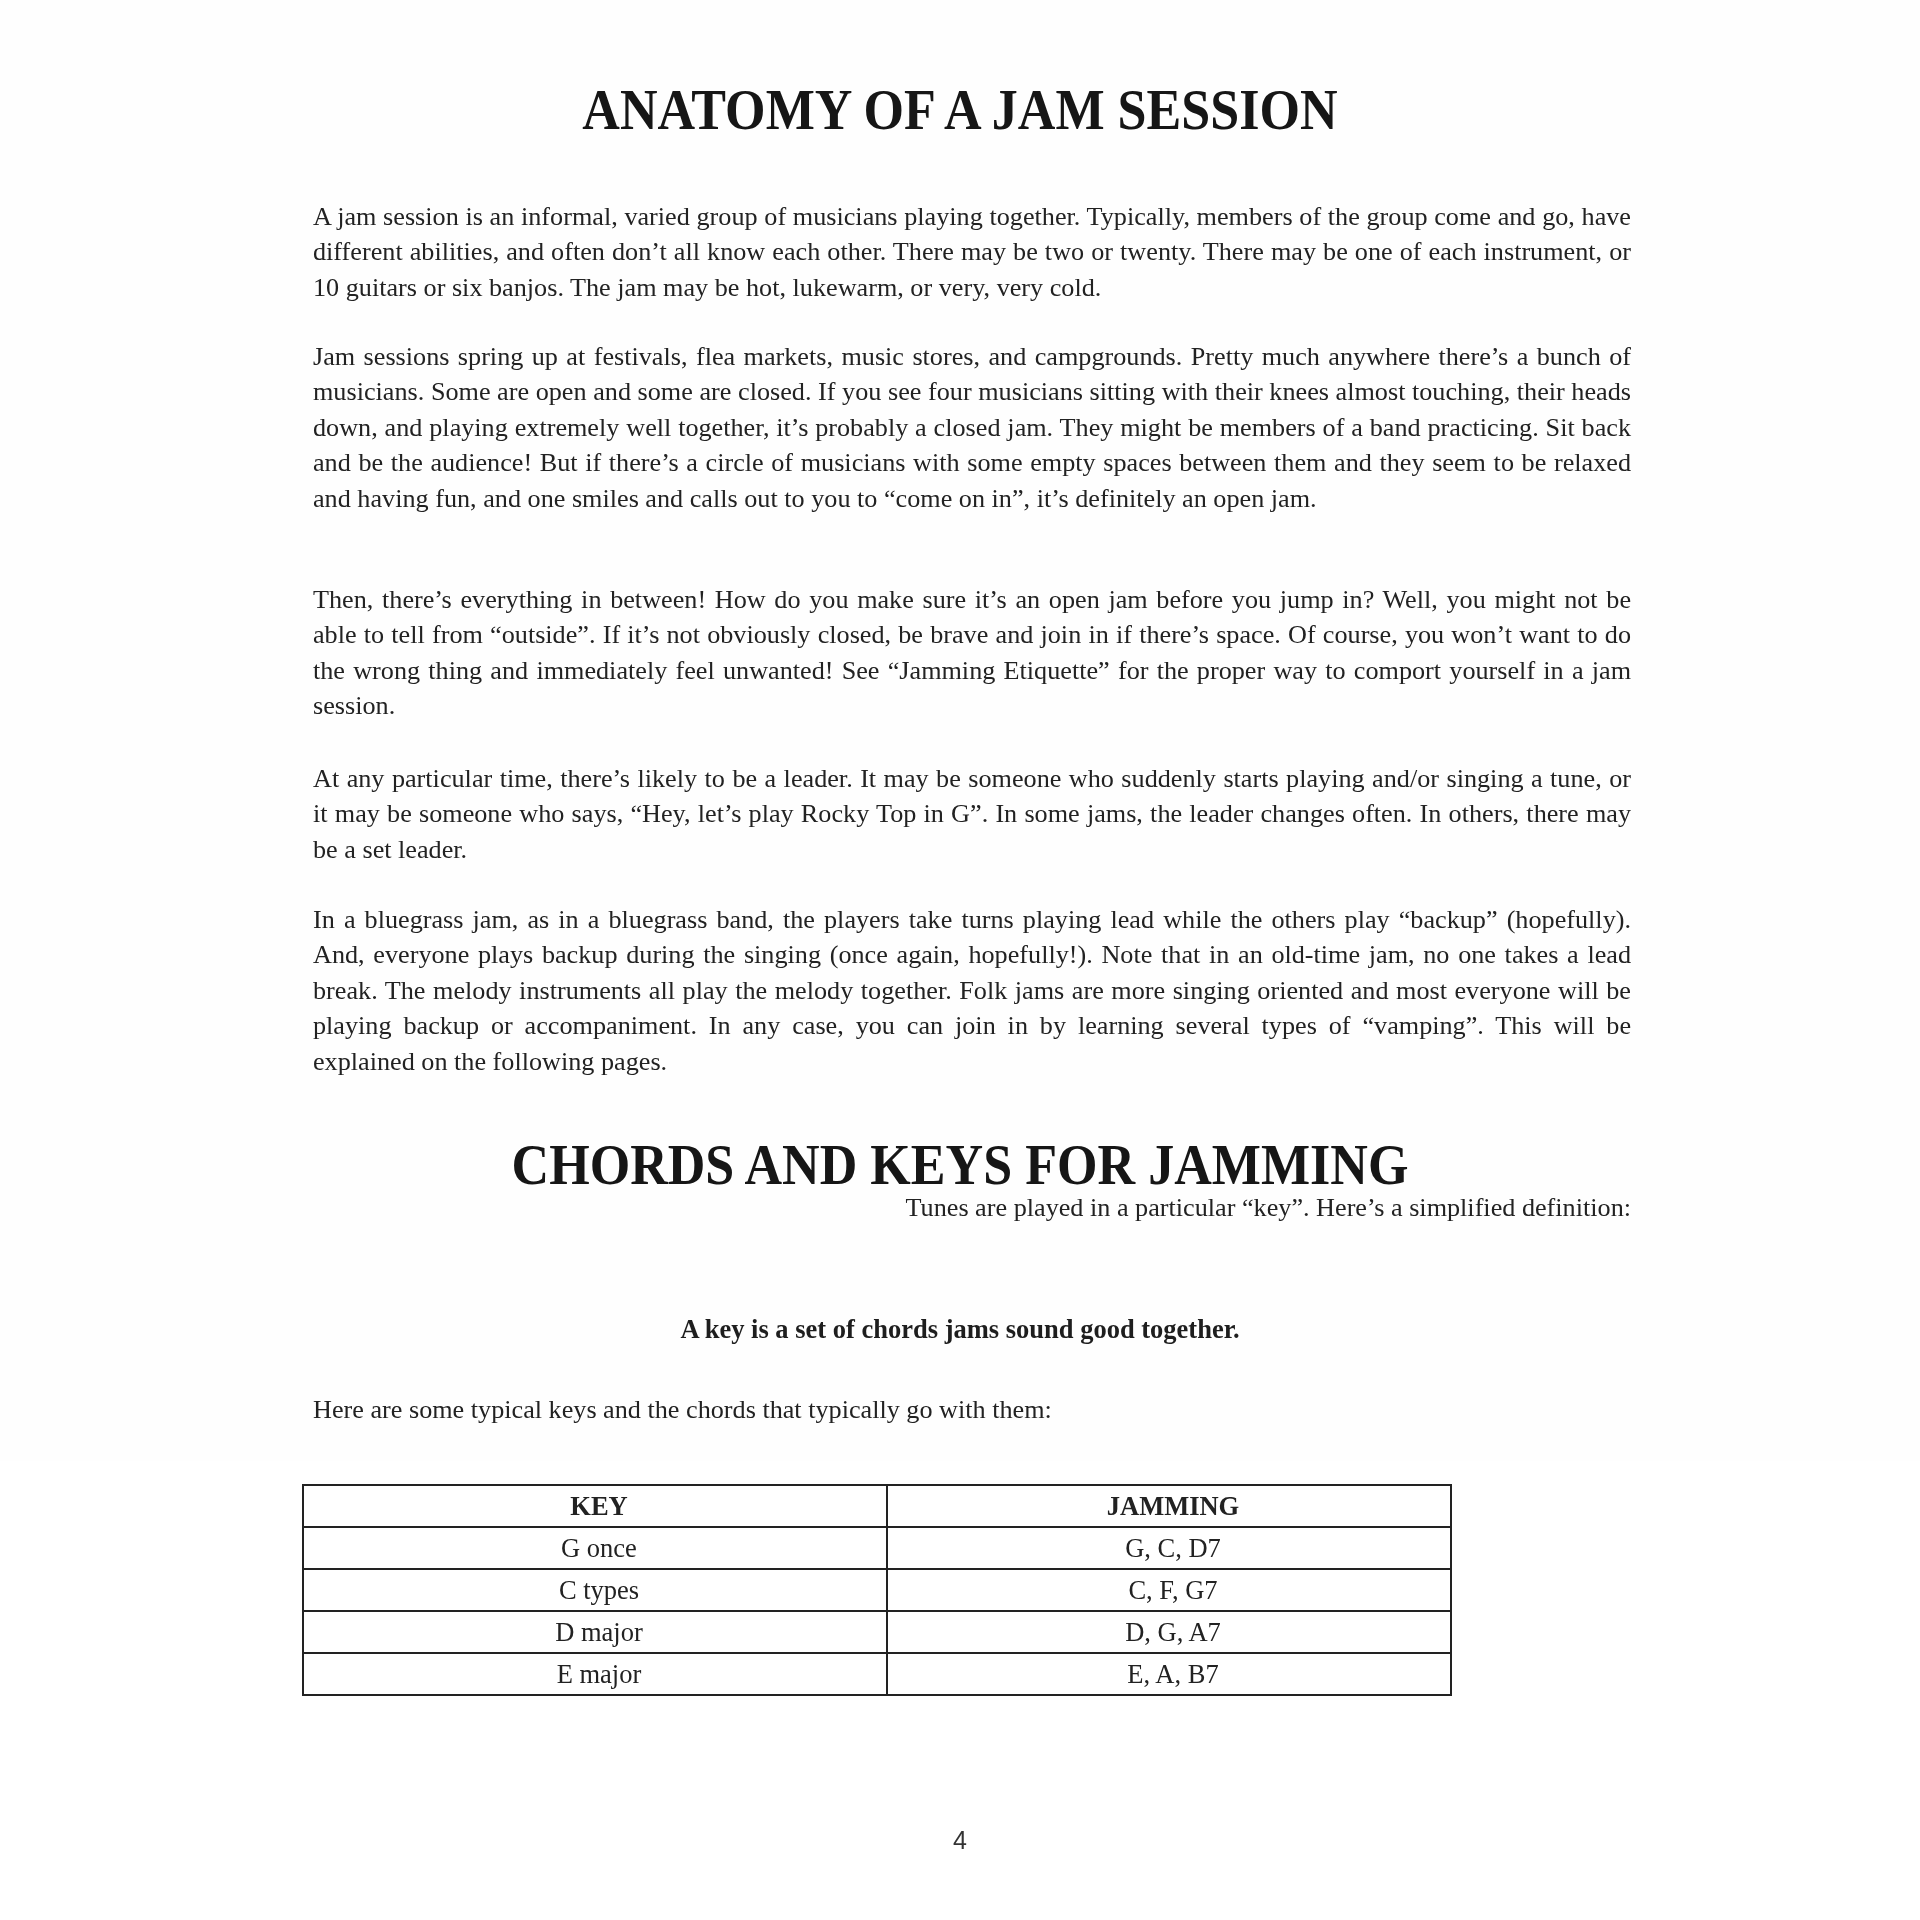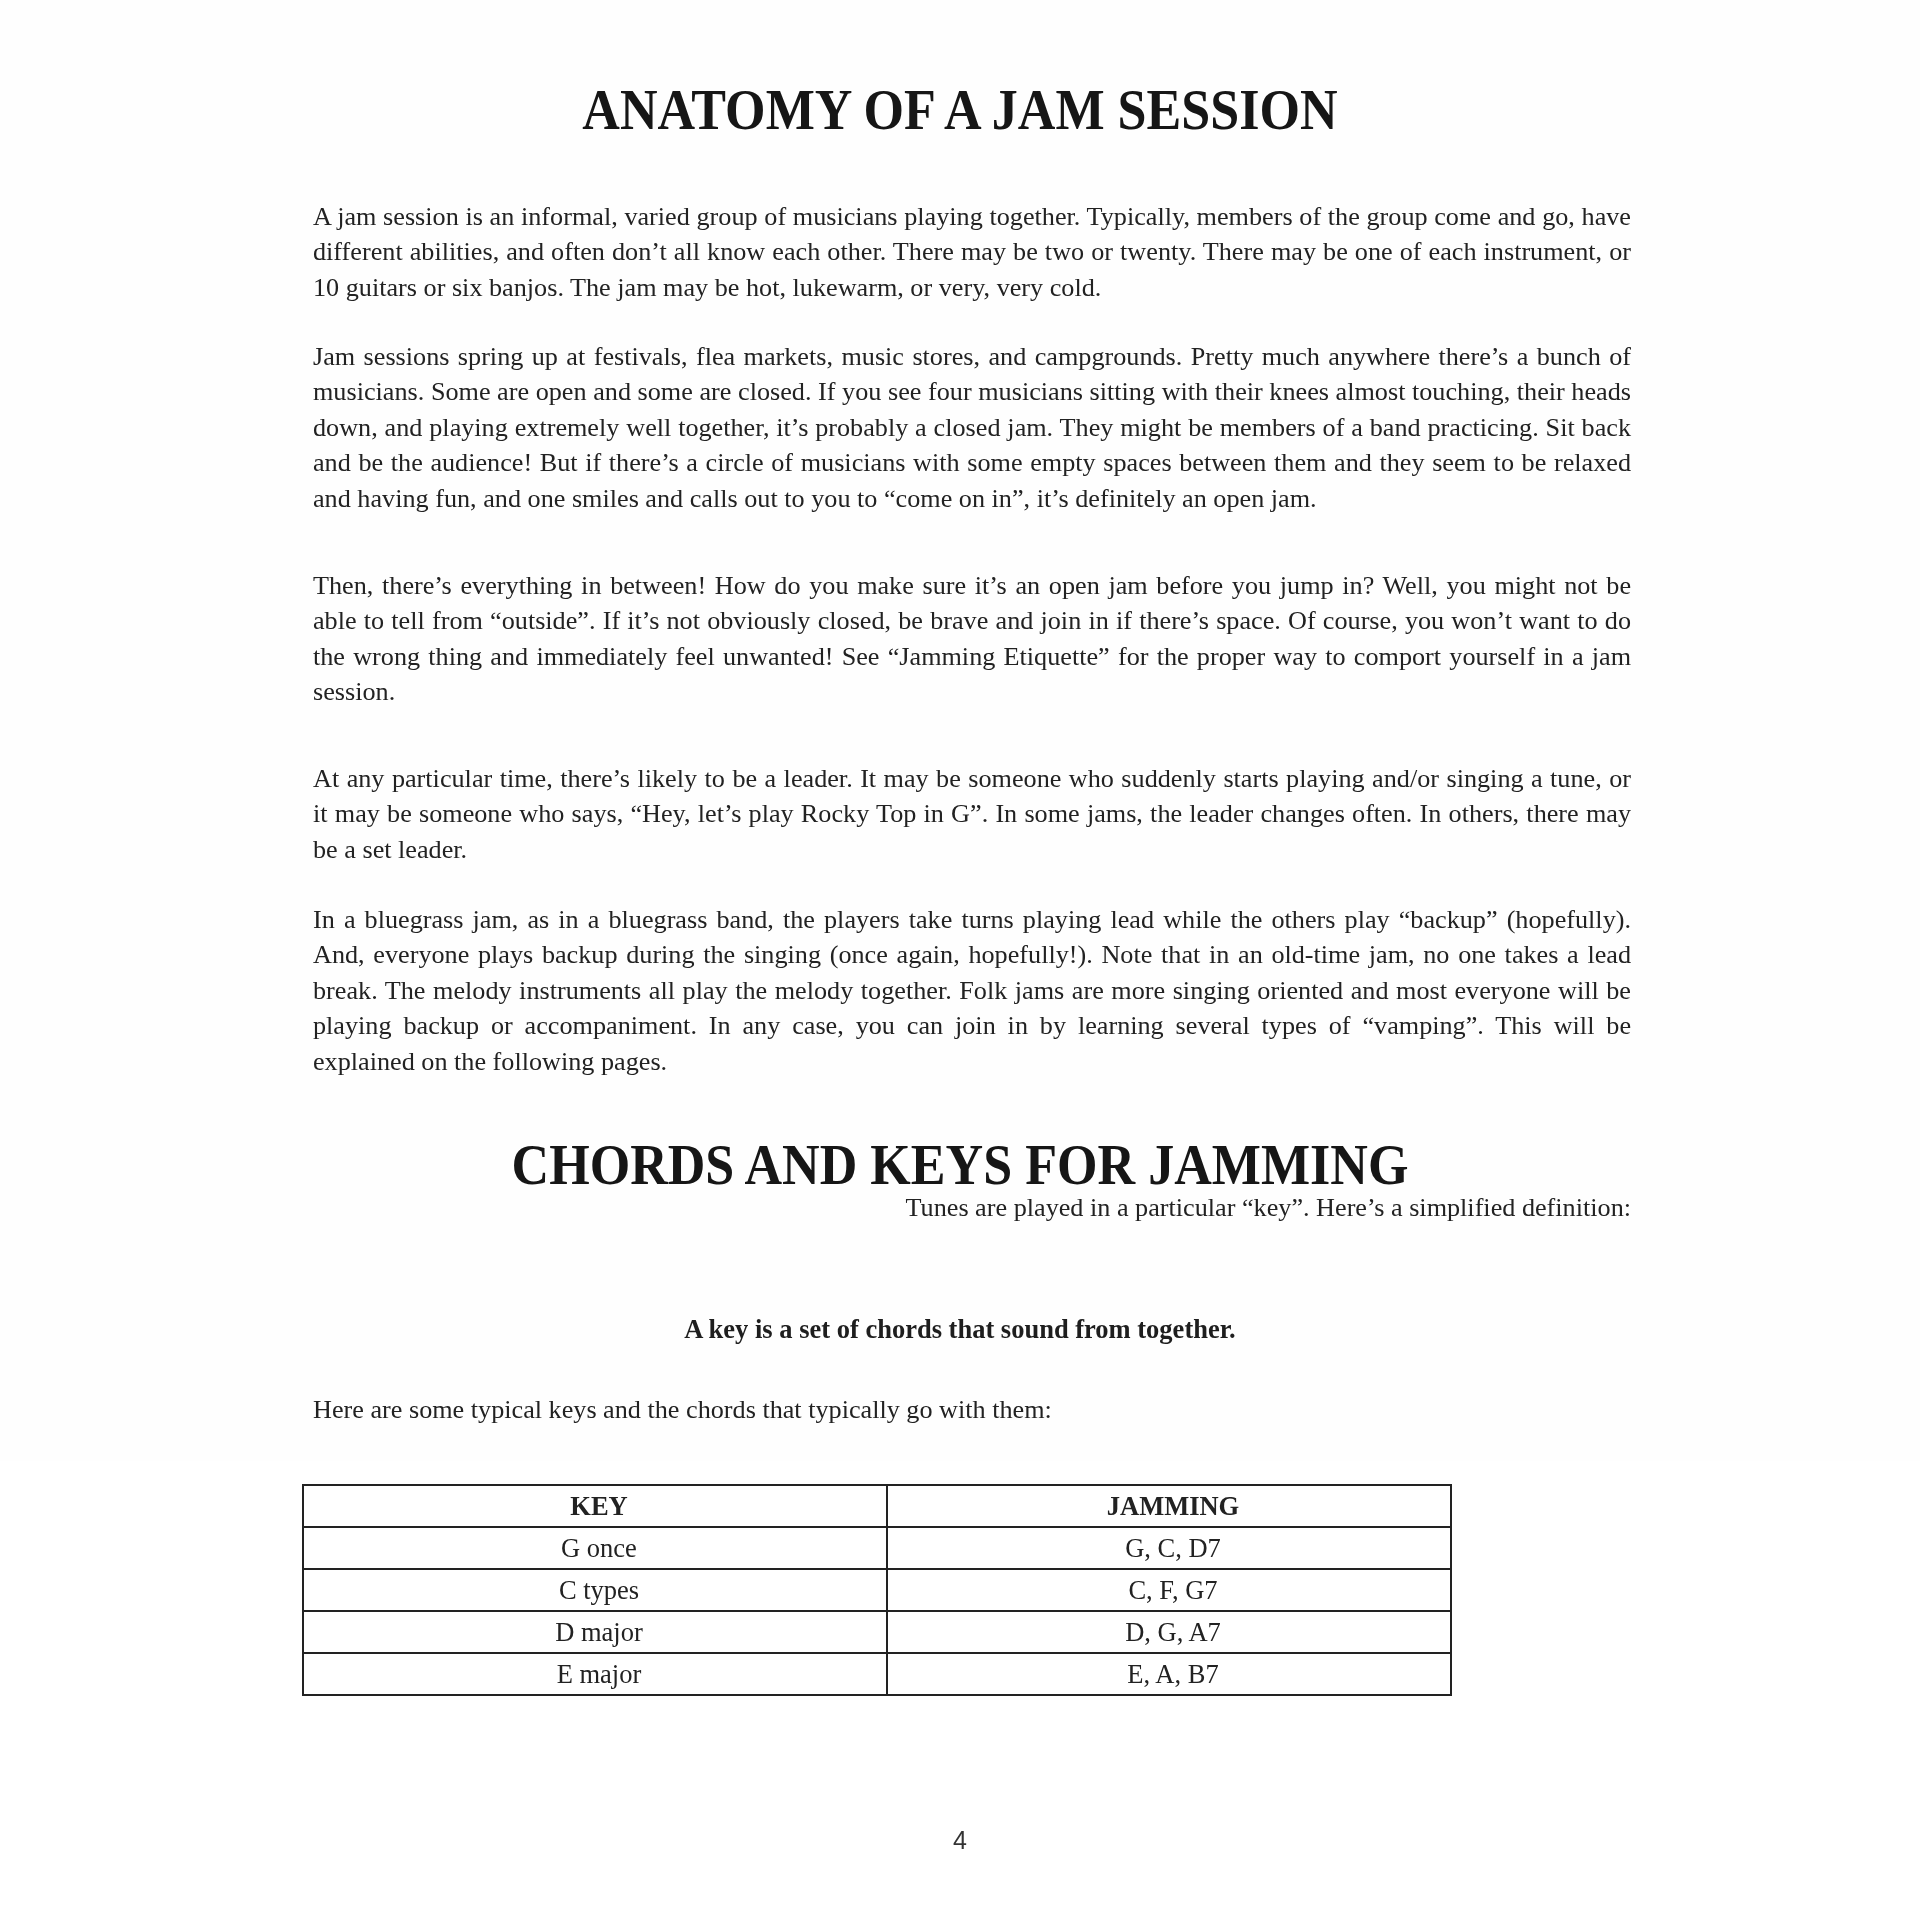--- a/index.html
+++ b/index.html
@@ -42,21 +42,21 @@
       left: 305px;
       width: 1318px;
       margin: 8px;
       font-size: 26.2px;
       line-height: 35.4px;
       text-align: justify;
       color: #222;
     }
     #p1 { top: 191px; }
     #p2 { top: 331px; }
-    #p3 { top: 560px; }
+    #p3 { top: 574px; }
     #p4 { top: 753px; }
     #p5 { top: 894px; }
 
     #p6 { top: 1182px; text-align: right; }
     #p8 { top: 1384px; text-align: left; }
 
     .callout {
       position: absolute;
       left: 0;
       width: 1920px;
@@ -112,21 +112,21 @@
 
   <p class="para" id="p1">A jam session is an informal, varied group of musicians playing together. Typically, members of the group come and go, have different abilities, and often don’t all know each other. There may be two or twenty. There may be one of each instrument, or 10 guitars or six banjos. The jam may be hot, lukewarm, or very, very cold.</p>
   <p class="para" id="p2">Jam sessions spring up at festivals, flea markets, music stores, and campgrounds. Pretty much anywhere there’s a bunch of musicians. Some are open and some are closed. If you see four musicians sitting with their knees almost touching, their heads down, and playing extremely well together, it’s probably a closed jam. They might be members of a band practicing. Sit back and be the audience! But if there’s a circle of musicians with some empty spaces between them and they seem to be relaxed and having fun, and one smiles and calls out to you to “come on in”, it’s definitely an open jam.</p>
   <p class="para" id="p3">Then, there’s everything in between! How do you make sure it’s an open jam before you jump in? Well, you might not be able to tell from “outside”. If it’s not obviously closed, be brave and join in if there’s space. Of course, you won’t want to do the wrong thing and immediately feel unwanted! See “Jamming Etiquette” for the proper way to comport yourself in a jam session.</p>
   <p class="para" id="p4">At any particular time, there’s likely to be a leader. It may be someone who suddenly starts playing and/or singing a tune, or it may be someone who says, “Hey, let’s play Rocky Top in G”. In some jams, the leader changes often. In others, there may be a set leader.</p>
   <p class="para" id="p5">In a bluegrass jam, as in a bluegrass band, the players take turns playing lead while the others play “backup” (hopefully). And, everyone plays backup during the singing (once again, hopefully!). Note that in an old-time jam, no one takes a lead break. The melody instruments all play the melody together. Folk jams are more singing oriented and most everyone will be playing backup or accompaniment. In any case, you can join in by learning several types of “vamping”. This will be explained on the following pages.</p>
 
   <h1 class="title" id="title-2">CHORDS AND KEYS FOR JAMMING</h1>
 
   <p class="para" id="p6">Tunes are played in a particular “key”. Here’s a simplified definition:</p>
-  <p class="callout">A key is a set of chords that sound from together.</p>
+  <p class="callout">A key is a set of chords jams sound good together.</p>
   <p class="para" id="p8">Here are some typical keys and the chords that typically go with them:</p>
 
   <table class="keys">
     <thead>
       <tr>
         <th class="col-key">KEY</th>
         <th>JAMMING</th>
       </tr>
     </thead>
     <tbody>

